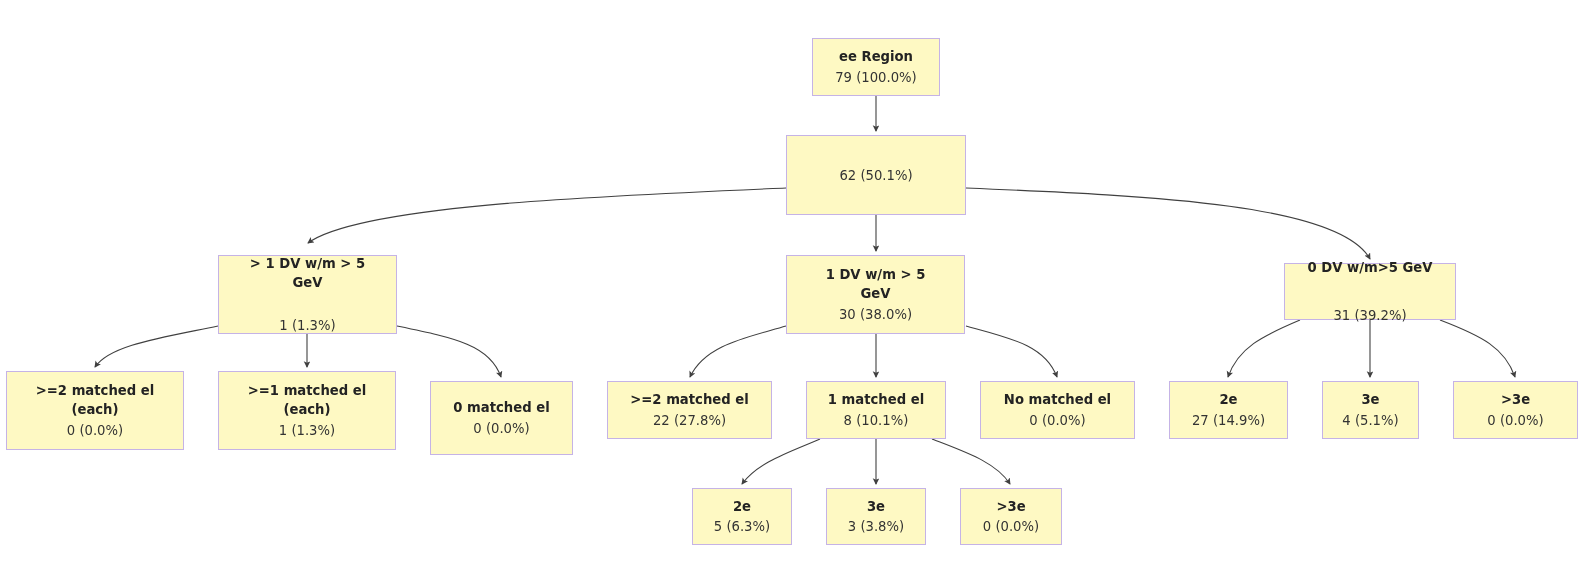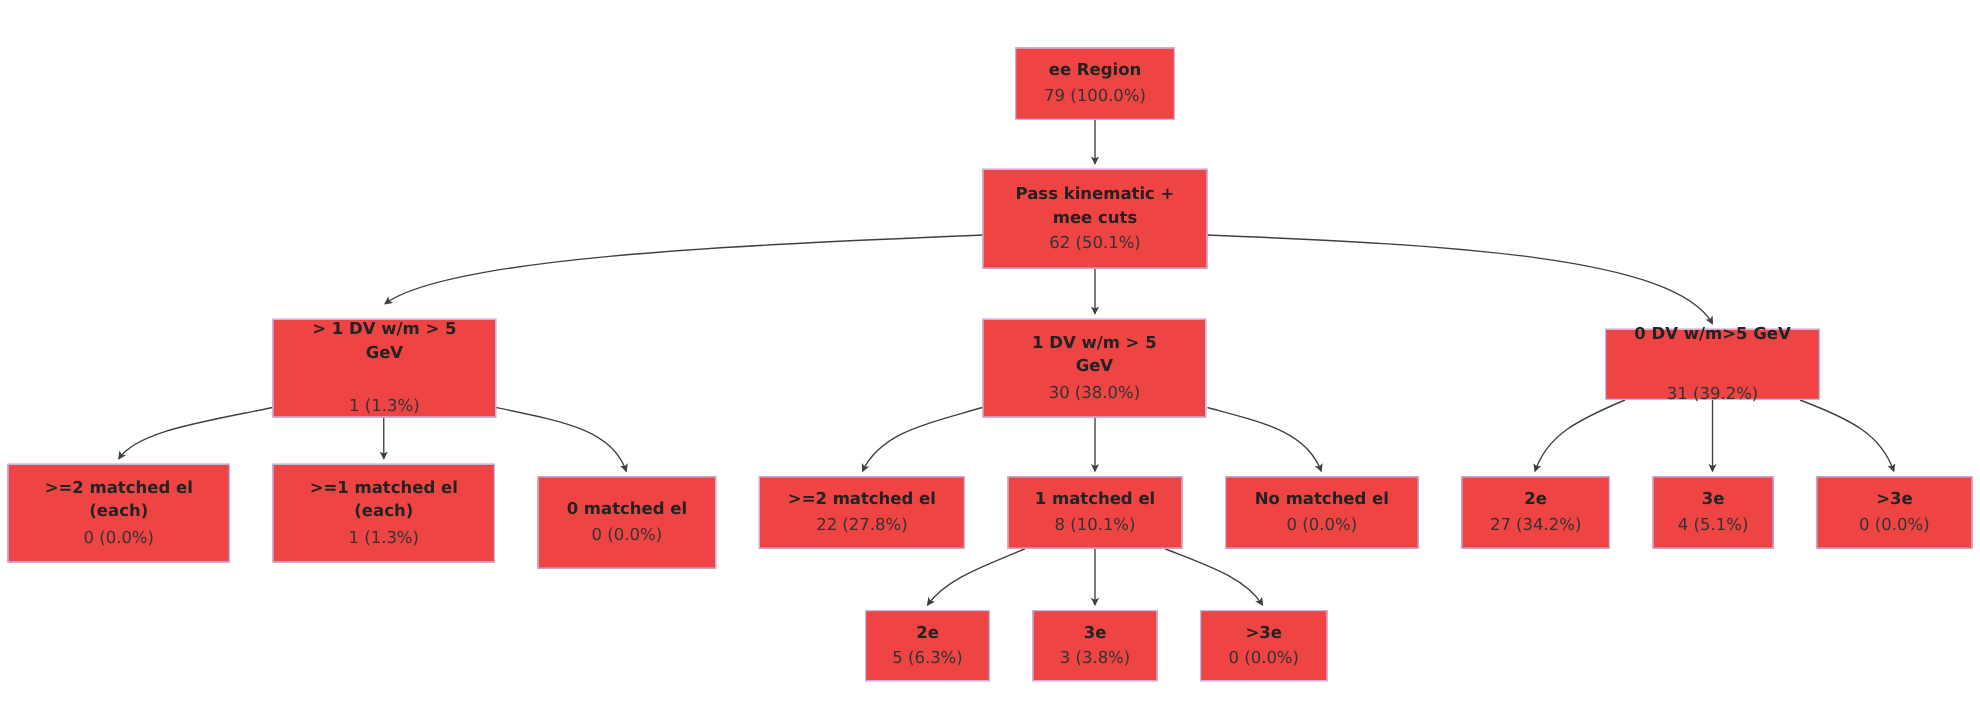--- a/index.html
+++ b/index.html
@@ -33,21 +33,21 @@
     top: 4px;
     width: 1584px;
     text-align: center;
     font-size: 13px;
     color: #262626;
     letter-spacing: 0.1px;
   }
   .node {
     position: absolute;
     box-sizing: border-box;
-    background: #ef4444;
+    background: #fef9c3;
     border: 1px solid #c5b3e6;
     display: flex;
     flex-direction: column;
     align-items: center;
     justify-content: center;
     text-align: center;
     padding: 2px 6px;
     line-height: 1.45;
   }
   .node-label {
@@ -94,22 +94,20 @@
         <path d="M 932,439 C 965,452 996,462 1010,484" fill="none" stroke="#404040" stroke-width="1.1" marker-end="url(#arrowhead)"></path>
       </g>
   </svg>
 
   <div id="nodes">
       <div class="node" style="left: 812px; top: 38px; width: 128px; height: 58px;">
         <div class="node-label">ee Region</div>
         <div class="node-value">79 (100.0%)</div>
       </div>
       <div class="node" style="left: 786px; top: 135px; width: 180px; height: 80px;">
-        <div class="node-label">Pass kinematic +
-mee cuts</div>
         <div class="node-value">62 (50.1%)</div>
       </div>
       <div class="node" style="left: 218px; top: 255px; width: 179px; height: 79px; gap: 23px;">
         <div class="node-label">&gt; 1 DV w/m &gt; 5
 GeV</div>
         <div class="node-value">1 (1.3%)</div>
       </div>
       <div class="node" style="left: 786px; top: 255px; width: 179px; height: 79px;">
         <div class="node-label">1 DV w/m &gt; 5
 GeV</div>
@@ -140,21 +138,21 @@
       <div class="node" style="left: 806px; top: 381px; width: 140px; height: 58px;">
         <div class="node-label">1 matched el</div>
         <div class="node-value">8 (10.1%)</div>
       </div>
       <div class="node" style="left: 980px; top: 381px; width: 155px; height: 58px;">
         <div class="node-label">No matched el</div>
         <div class="node-value">0 (0.0%)</div>
       </div>
       <div class="node" style="left: 1169px; top: 381px; width: 119px; height: 58px;">
         <div class="node-label">2e</div>
-        <div class="node-value">27 (34.2%)</div>
+        <div class="node-value">27 (14.9%)</div>
       </div>
       <div class="node" style="left: 1322px; top: 381px; width: 97px; height: 58px;">
         <div class="node-label">3e</div>
         <div class="node-value">4 (5.1%)</div>
       </div>
       <div class="node" style="left: 1453px; top: 381px; width: 125px; height: 58px;">
         <div class="node-label">&gt;3e</div>
         <div class="node-value">0 (0.0%)</div>
       </div>
       <div class="node" style="left: 692px; top: 488px; width: 100px; height: 57px;">

